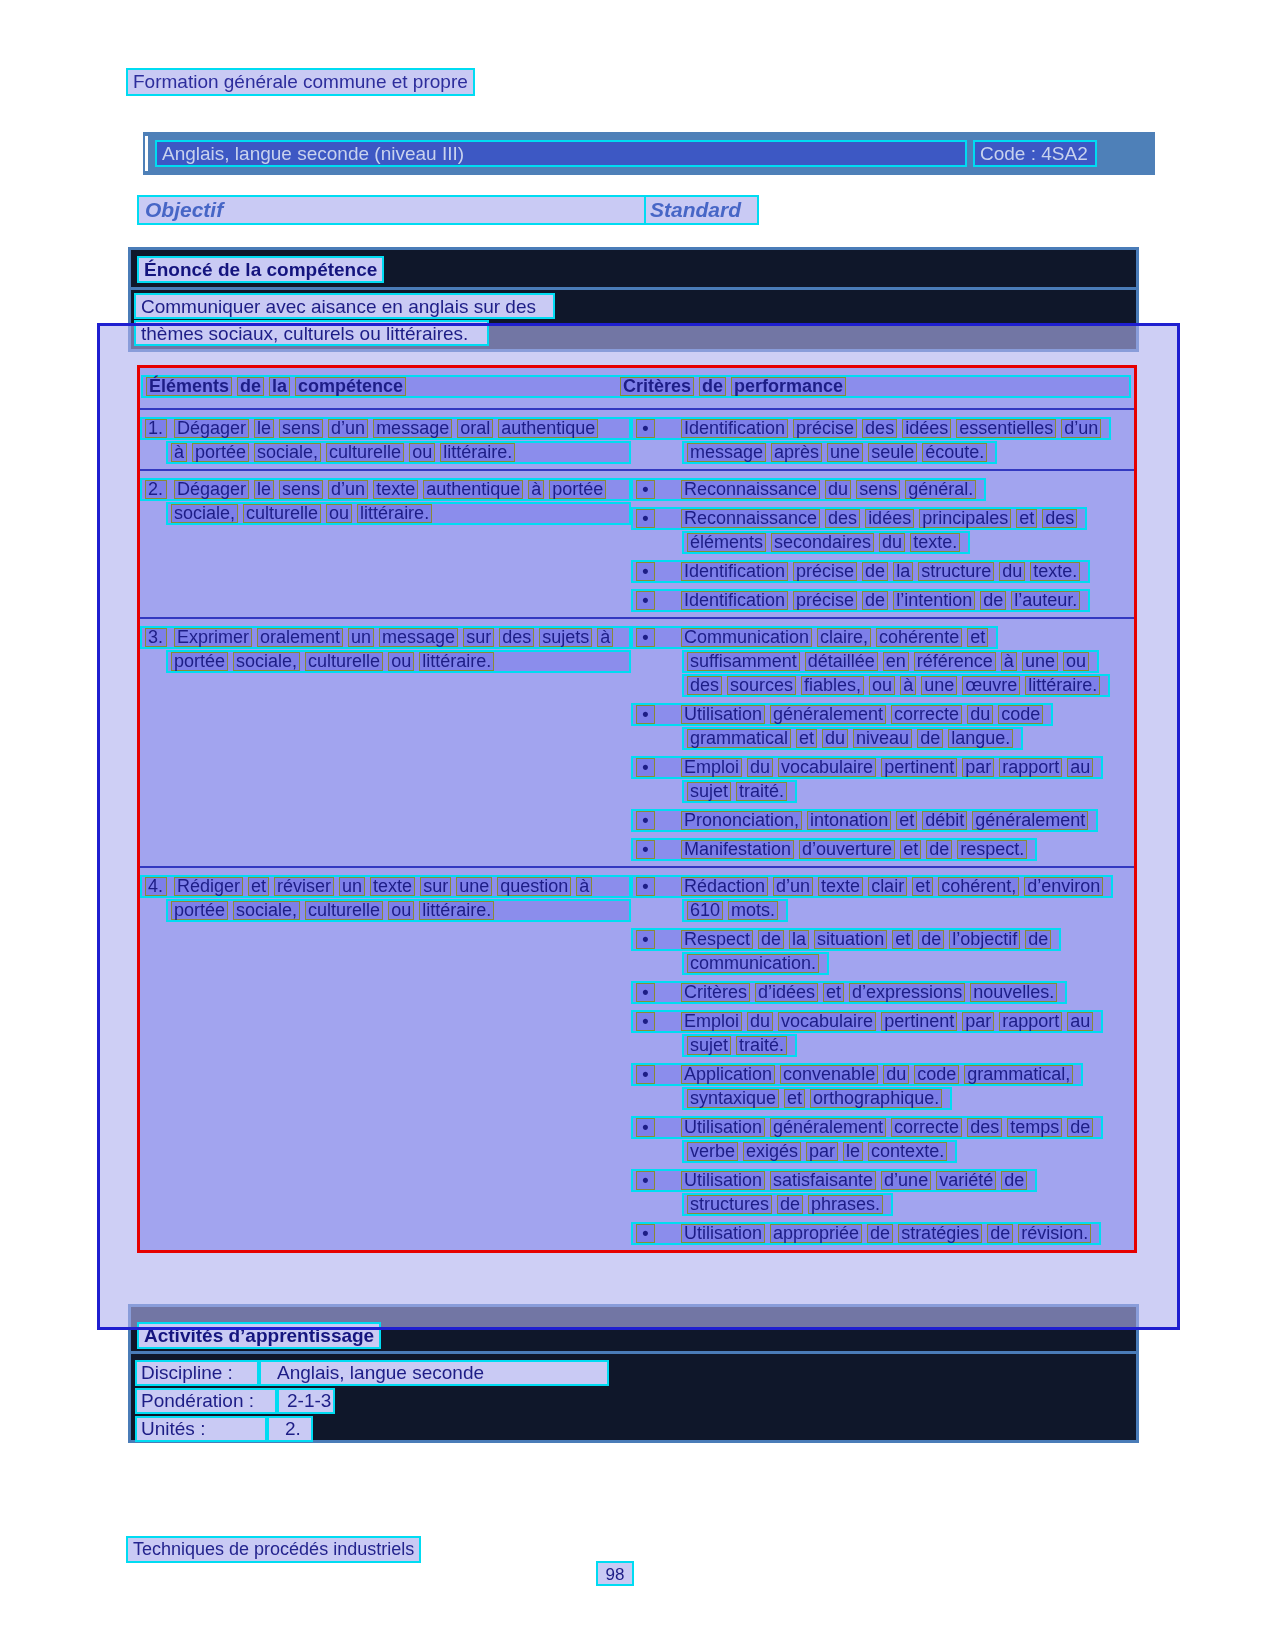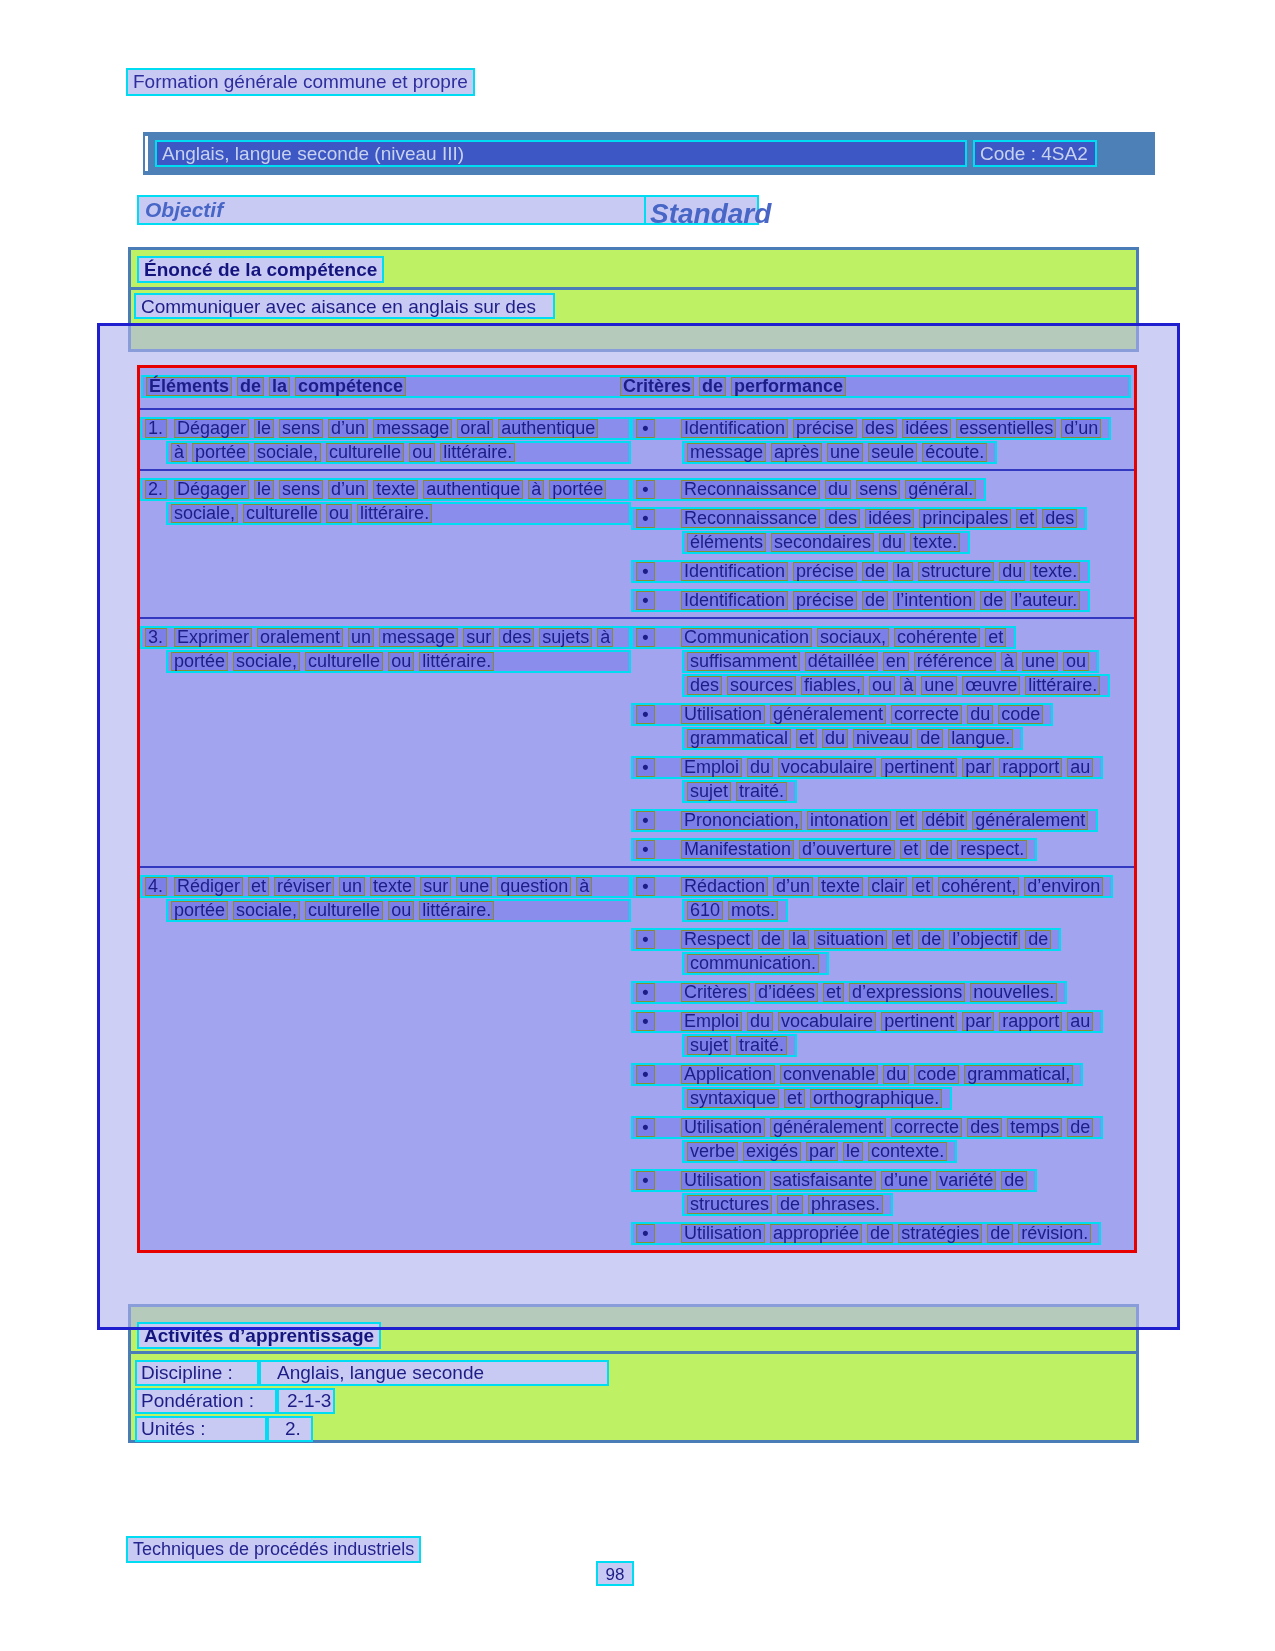--- a/index.html
+++ b/index.html
@@ -25,25 +25,25 @@
   .bandchip.title{left:12px;top:8px;width:812px;height:27px;}
   .bandchip.code{left:830px;top:8px;width:124px;height:27px;}
 
   
   .objband{position:absolute;left:137px;top:195px;width:619px;height:30px;box-sizing:border-box;
            border:2px solid var(--line_border_cyan);background:var(--highlight_lavender);z-index:10;}
   .objband .obj{position:absolute;left:6px;top:1px;font-size:21px;font-weight:bold;font-style:italic;
                 color:#4766c6;}
   .objband .stdbox{position:absolute;left:505px;top:-2px;width:115px;height:30px;box-sizing:border-box;
                    border:2px solid var(--line_border_cyan);background:var(--highlight_lavender);}
-  .objband .stdbox span{position:absolute;left:4px;top:1px;font-size:28px;font-weight:bold;
+  .objband .stdbox span{position:absolute;left:4px;top:1px;font-size:21px;font-weight:bold;
                         font-style:italic;color:#4766c6;}
 
   
-  .docbox{position:absolute;box-sizing:border-box;border:3px solid var(--box_border_blue);background:#bef264;}
+  .docbox{position:absolute;box-sizing:border-box;border:3px solid var(--box_border_blue);background:#0f172a;}
   .enonce{left:128px;top:247px;width:1011px;height:105px;}
   .enonce .div{position:absolute;left:0;right:0;top:37px;height:3px;background:var(--box_border_blue);}
   .enonce .h{left:6px;top:6px;height:27px;color:#14147e;}
   .enonce .l1{left:3px;top:43px;width:421px;height:26px;}
   .enonce .l2{left:3px;top:70px;width:355px;height:26px;}
   .docbox .hlchip{position:absolute;}
 
   .activites{left:128px;top:1304px;width:1011px;height:139px;}
   .activites .div{position:absolute;left:0;right:0;top:44px;height:3px;background:var(--box_border_blue);}
   .activites .h{left:6px;top:15px;height:27px;color:#14147e;}
@@ -108,20 +108,21 @@
     <span class="obj">Objectif</span>
     <span class="stdbox">
       <span>Standard</span>
     </span>
   </div>
 
   <div class="docbox enonce">
     <span class="hlchip h bold">Énoncé de la compétence</span>
     <span class="div"></span>
     <span class="hlchip l1">Communiquer avec aisance en anglais sur des</span>
+    <span class="hlchip l2">thèmes sociaux, culturels ou littéraires.</span>
   </div>
 
   <div class="ovl-fill"></div>
 
   <div class="ctable">
     <div class="thead">
       <span class="lb hb">
         <span class="ph1 wordify">
             <span class="chip w">Éléments</span>
             <span class="chip w">de</span>
@@ -285,21 +286,21 @@
                 <span class="chip w">ou</span>
                 <span class="chip w">littéraire.</span>
               </span>
             </div>
           </div>
     <div class="cr">
             <div class="lrow">
               <span class="lb">
                 <span class="chip bullet">•</span>
                 <span class="chip w">Communication</span>
-                <span class="chip w">sociaux,</span>
+                <span class="chip w">claire,</span>
                 <span class="chip w">cohérente</span>
                 <span class="chip w">et</span>
               </span>
             </div>
             <div class="lrow cont">
               <span class="lb">
                 <span class="chip w">suffisamment</span>
                 <span class="chip w">détaillée</span>
                 <span class="chip w">en</span>
                 <span class="chip w">référence</span>

